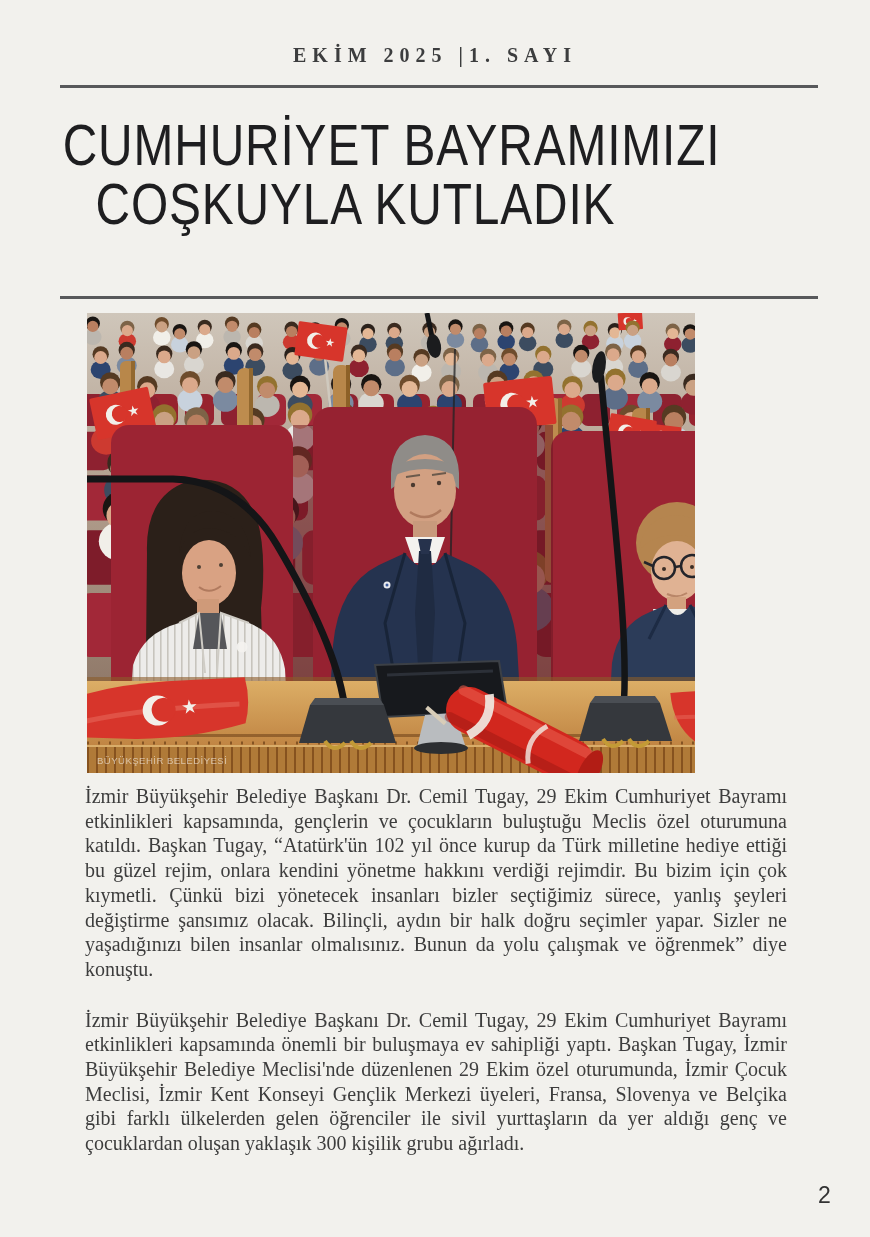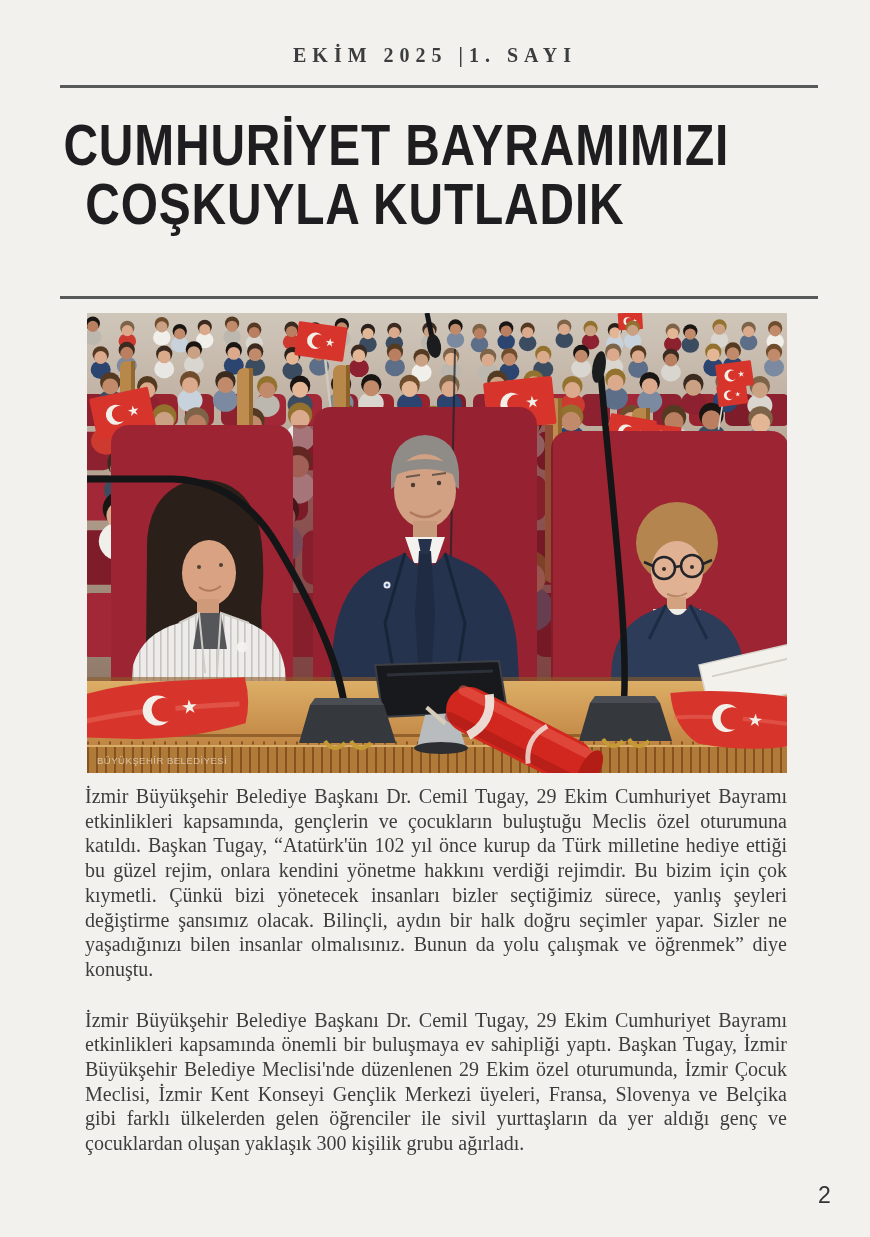--- a/index.html
+++ b/index.html
@@ -21,34 +21,34 @@
   .rule{
     position:absolute;left:60px;width:758px;height:3px;
     background:#58595b;
   }
   .rule-top{top:85px;}
   .rule-mid{top:296px;}
   .headline{
     position:absolute;top:116px;left:0;width:710px;
     text-align:center;
     font-family:"Liberation Sans", sans-serif;
-    font-weight:700;
+    font-weight:400;
     font-size:57px;
     line-height:59px;
     color:#1e1e20;
     letter-spacing:1px;
   }
   .headline .hl-line{
     display:inline-block;
     transform:scaleX(0.84);
     transform-origin:50% 50%;
     white-space:nowrap;
   }
   .photo-frame{
-    position:absolute;left:87px;top:313px;width:700px;height:460px;
+    position:absolute;left:87px;top:313px;width:608px;height:460px;
     overflow:hidden;
     background:#ef4444;
   }
   .photo-frame svg{display:block;}
   .body-copy{
     position:absolute;left:85px;top:784px;width:702px;
     font-family:"Liberation Serif", serif;
     font-size:20px;
     line-height:24.7px;
     color:#3d3d3d;

